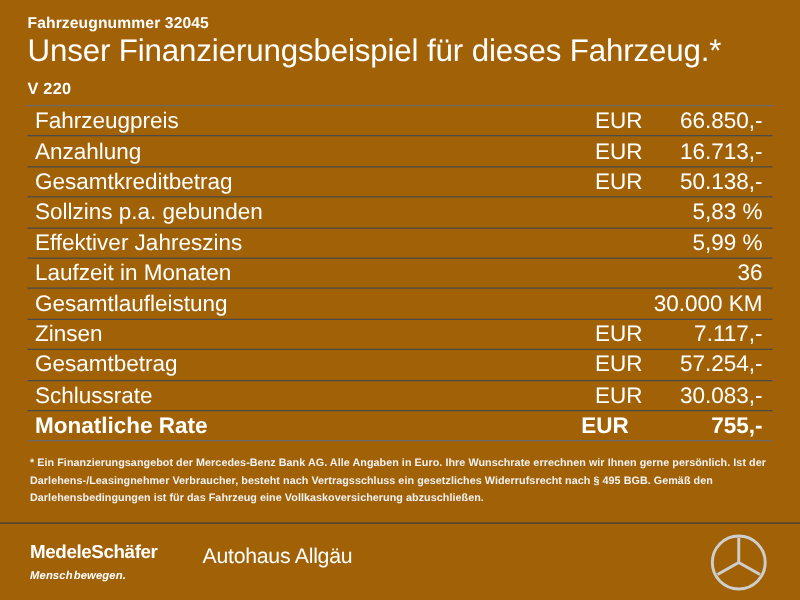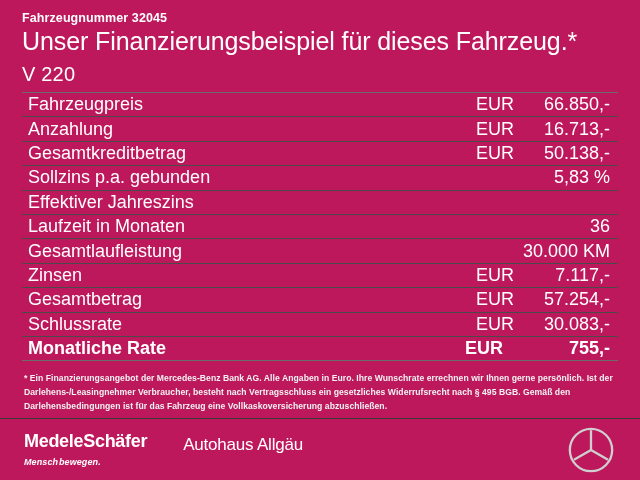--- a/index.html
+++ b/index.html
@@ -12,42 +12,42 @@
     width: 640px;
     height: 480px;
     font-family: "Liberation Sans", sans-serif;
     color: #ffffff;
     overflow: hidden;
   }
   .page {
     position: relative;
     width: 640px;
     height: 480px;
-    background: #be185d;
+    background: #a16207;
     padding: 8px 18px 0 18px;
   }
   .vehicle-number {
     font-size: 12.5px;
     font-weight: bold;
     letter-spacing: 0.1px;
     color: #ffffff;
     margin: 3px 0 2px 4px;
   }
   .headline {
     font-family: Liberation Sans, sans-serif;
     font-size: 25px;
     font-weight: normal;
     letter-spacing: -0.1px;
     color: #ffffff;
     margin: 2px 0 0 4px;
     white-space: nowrap;
   }
   .model {
-    font-size: 20px;
-    font-weight: normal;
+    font-size: 13px;
+    font-weight: bold;
     color: #ffffff;
     margin: 7px 0 6px 4px;
     letter-spacing: 0.2px;
   }
   .table {
     margin: 0 4px 0 4px;
     border-top: 1px solid #6b6b6b;
   }
   .row {
     display: flex;
@@ -101,21 +101,21 @@
     align-items: center;
     padding: 0 20px;
   }
   .brand-block {
     display: flex;
     flex-direction: column;
     justify-content: center;
     margin-left: 4px;
   }
   .brand-name {
-    font-size: 18px;
+    font-size: 15px;
     font-weight: bold;
     letter-spacing: -0.3px;
     line-height: 1.05;
   }
   .brand-claim {
     font-size: 9px;
     font-weight: bold;
     margin-top: 6px;
     letter-spacing: 0.1px;
     font-style: italic;
@@ -167,20 +167,21 @@
 
     <div class="row">
       <span class="label">Sollzins p.a. gebunden</span>
       <span class="cur"></span>
       <span class="val">5,83 %</span>
     </div>
 
     <div class="row">
       <span class="label">Effektiver Jahreszins</span>
       <span class="cur"></span>
+      <span class="val">5,99 %</span>
     </div>
 
     <div class="row">
       <span class="label">Laufzeit in Monaten</span>
       <span class="cur"></span>
       <span class="val">36</span>
     </div>
 
     <div class="row">
       <span class="label">Gesamtlaufleistung</span>

